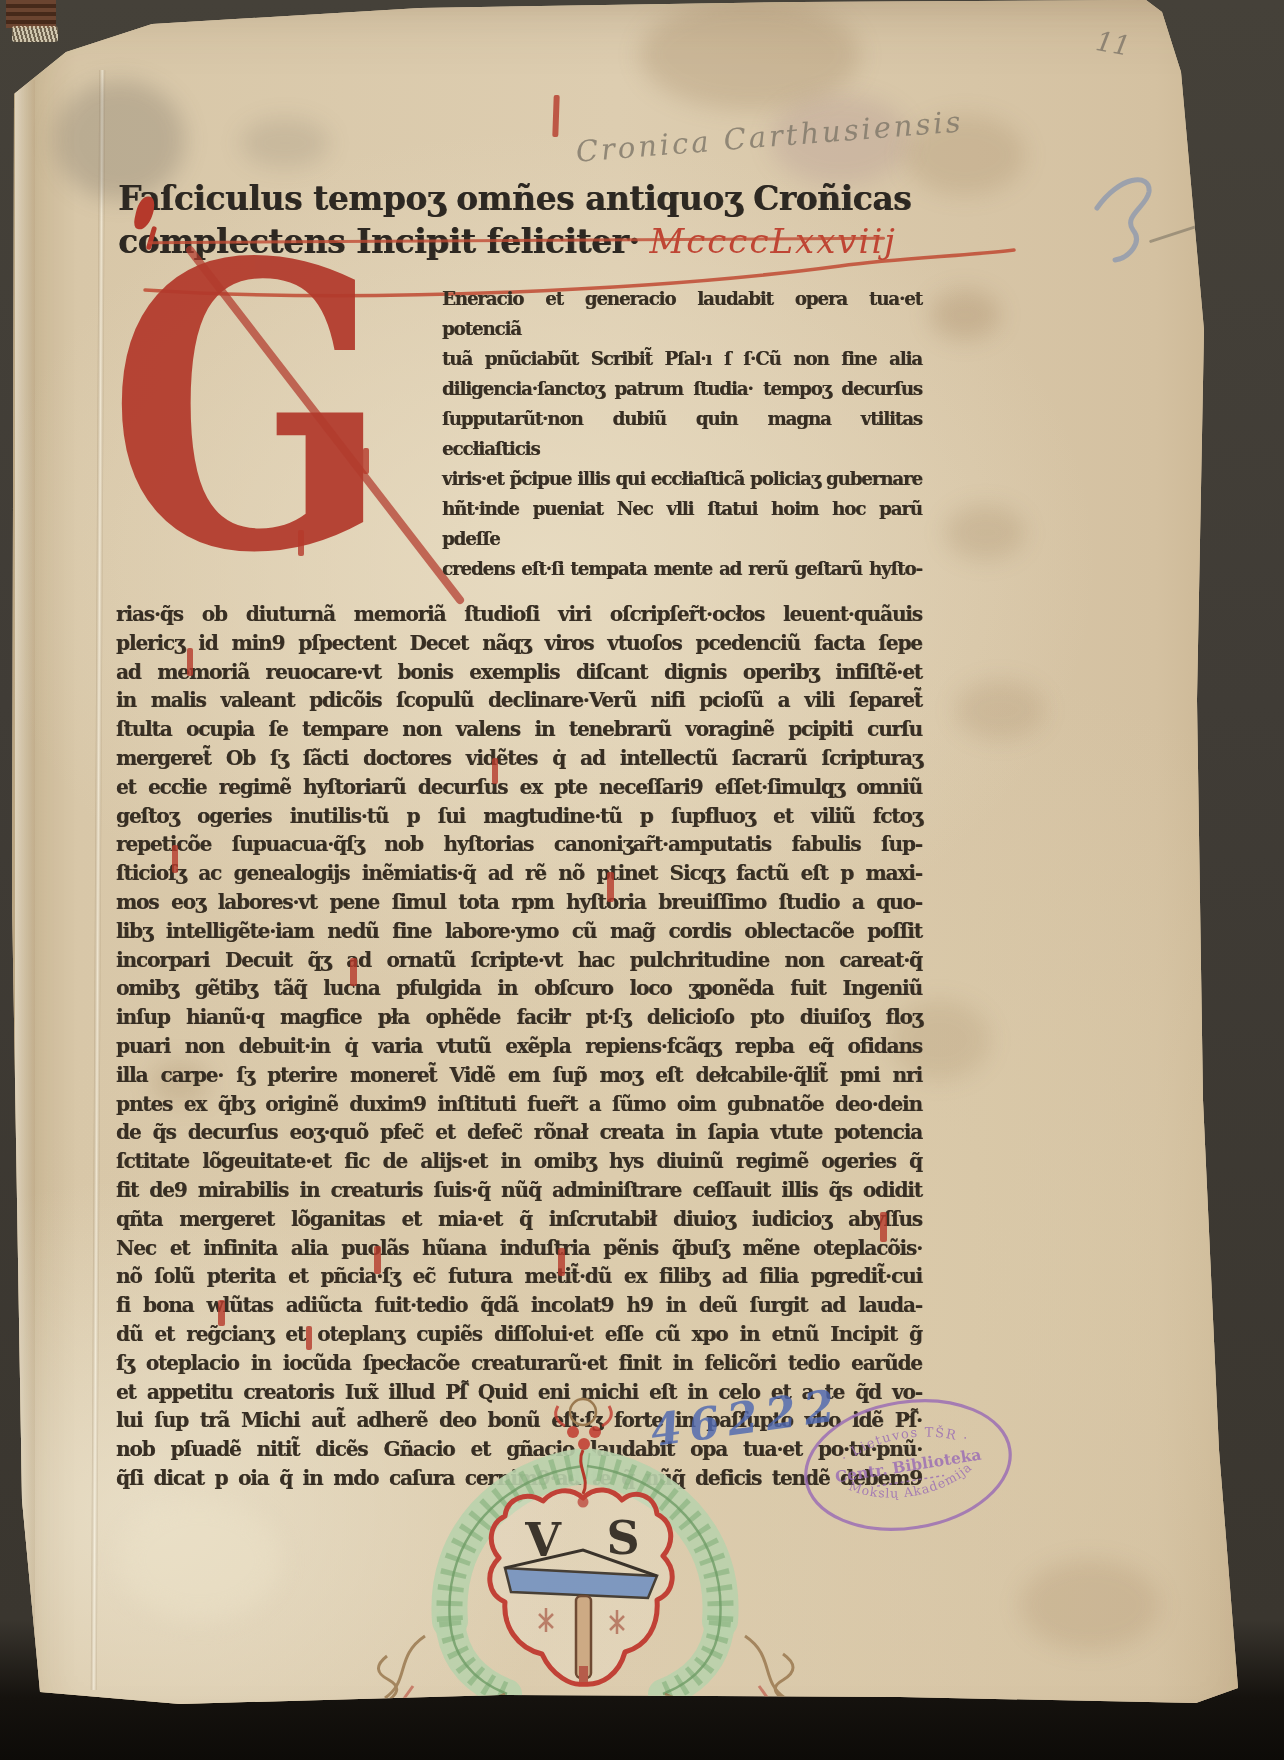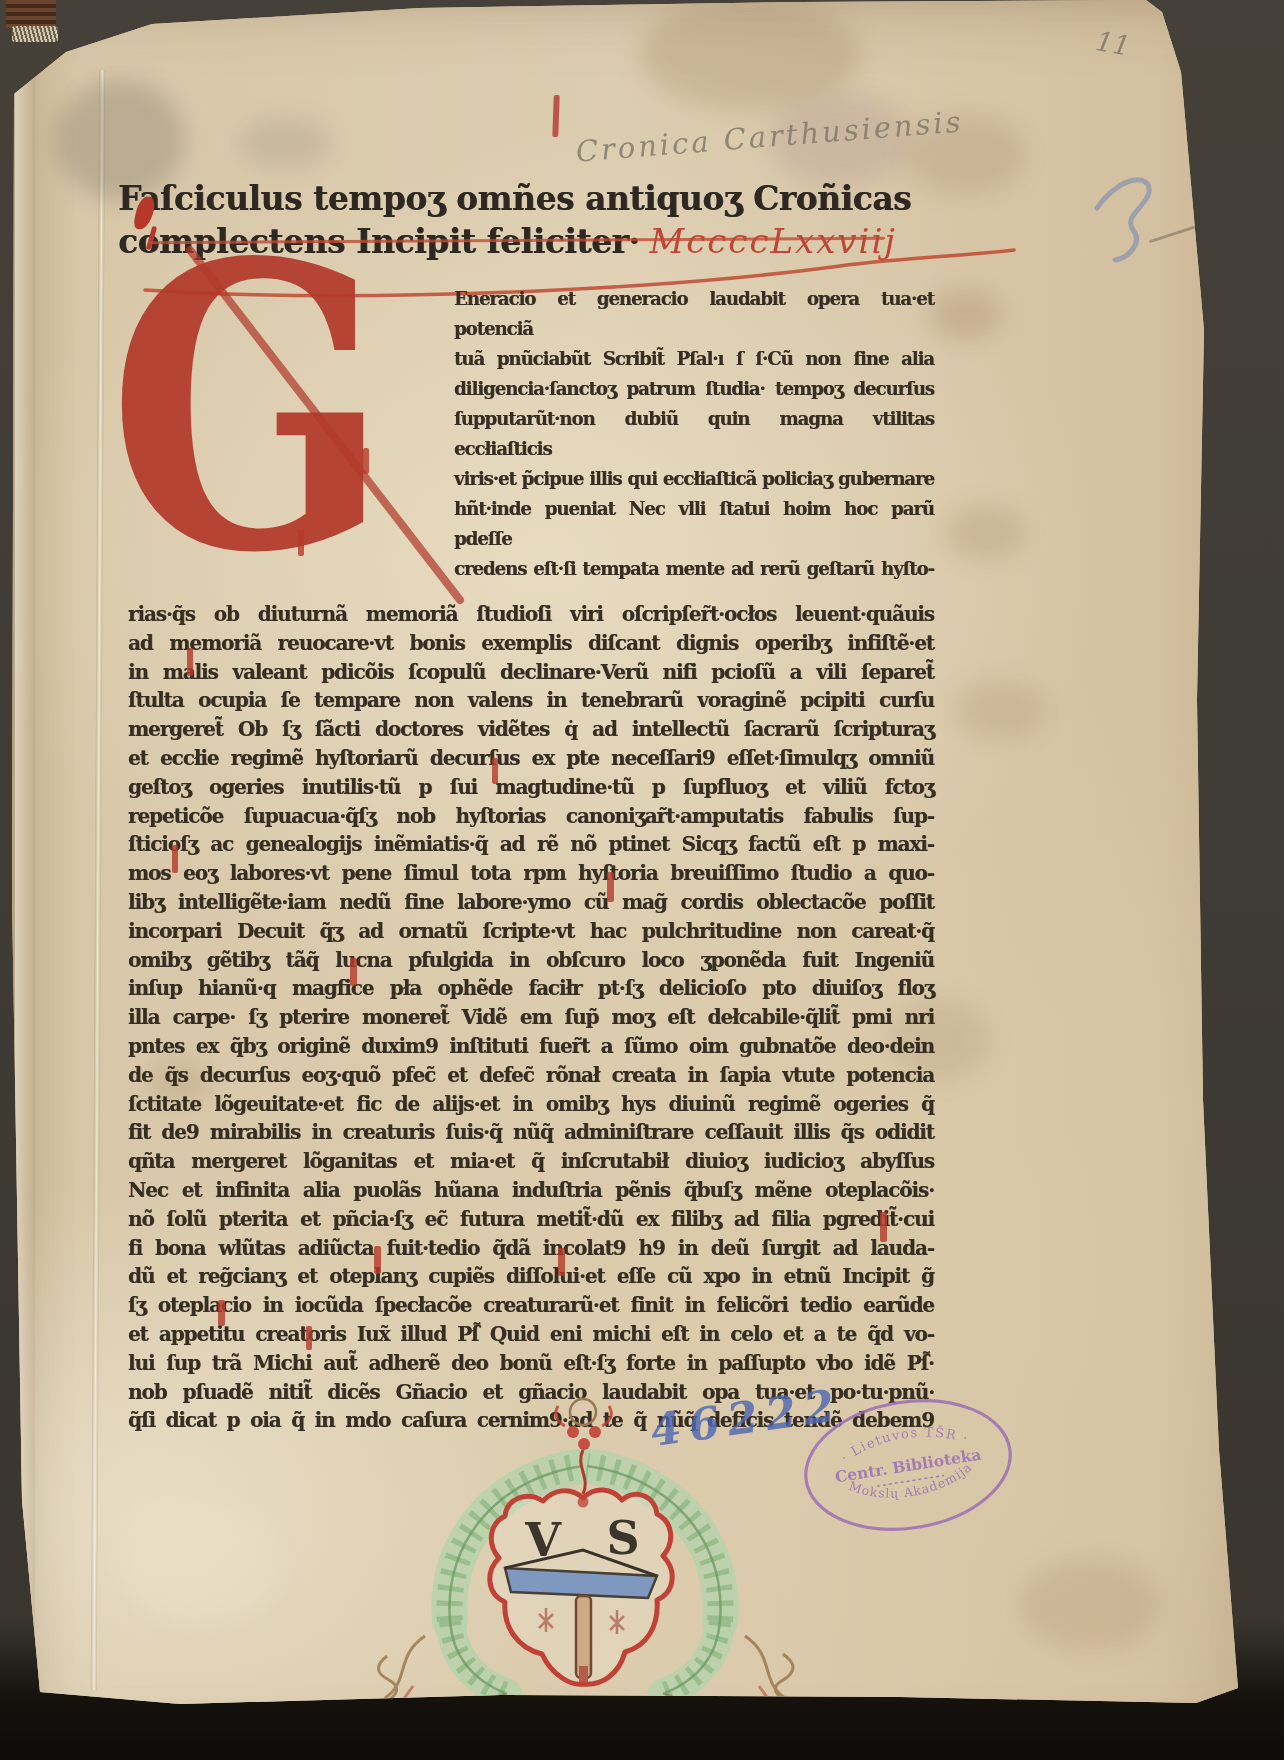--- a/index.html
+++ b/index.html
@@ -51,21 +51,21 @@
   .rline1{left:148px;top:239px;width:737px;height:3px;background:#c04a33;opacity:.8;
     border-radius:2px;transform:rotate(-.35deg);}
   .rubcomma{left:136px;top:196px;width:17px;height:34px;background:#b5392b;
     border-radius:60% 40% 70% 30%;transform:rotate(12deg);}
   .rubcomma2{left:149px;top:226px;width:5px;height:24px;background:#b5392b;
     transform:rotate(16deg);border-radius:3px;}
   
   .initG{left:108px;top:258px;width:330px;height:310px;color:#b23a2c;opacity:.93;
     font-weight:700;font-size:392px;line-height:300px;transform:scaleX(.84);
     transform-origin:left top;}
-  .col{left:128px;top:284px;width:806px;}
+  .col{left:116px;top:284px;width:806px;}
   .tl{font-weight:700;color:#372e23;text-align:justify;text-align-last:justify;
     text-shadow:.4px .2px 0 rgba(55,46,35,.6);}
   .indent-block{margin-left:326px;width:480px;}
   .indent-block .tl{font-size:18.2px;line-height:30px;letter-spacing:-1.1px;}
   .body-block{margin-top:16px;width:806px;}
   .body-block .tl{font-size:20px;line-height:28.8px;letter-spacing:-1.1px;}
   .rub{position:absolute;background:#b5392b;opacity:.8;border-radius:2px;}
   
   svg{position:absolute;overflow:visible;}
   .stamp-text{fill:#9a6cb5;font-family:"DejaVu Serif",serif;}
@@ -122,33 +122,35 @@
       <div class="tl">Eneracio et generacio laudabit opera tua·et potenciã</div>
       <div class="tl">tuã pnũciabũt Scribit̃ Pſal·ı ſ ſ·Cũ non fine alia</div>
       <div class="tl">diligencia·ſanctoʒ patrum ſtudia· tempoʒ decurſus</div>
       <div class="tl">ſupputarũt·non dubiũ quin magna vtilitas eccłiaſticis</div>
       <div class="tl">viris·et p̃cipue illis qui eccłiaſticã policiaʒ gubernare</div>
       <div class="tl">hñt·inde pueniat Nec vlli ſtatui hoim hoc parũ pdeſſe</div>
       <div class="tl">credens eſt·ſi tempata mente ad rerũ geſtarũ hyſto-</div>
     </div>
     <div class="body-block">
       <div class="tl">rias·q̃s ob diuturnã memoriã ſtudioſi viri oſcripſer̃t·ocłos leuent·quãuis</div>
+      <div class="tl">plericʒ id min9 pſpectent Decet nãqʒ viros vtuoſos pcedenciũ facta ſepe</div>
       <div class="tl">ad memoriã reuocare·vt bonis exemplis diſcant dignis operibʒ infiſtẽ·et</div>
       <div class="tl">in malis valeant pdicõis ſcopulũ declinare·Verũ nifi pcioſũ a vili ſeparet̃</div>
       <div class="tl">ſtulta ocupia ſe tempare non valens in tenebrarũ voraginẽ pcipiti curſu</div>
       <div class="tl">mergeret̃ Ob ſʒ ſãcti doctores vidẽtes q̇ ad intellectũ ſacrarũ ſcripturaʒ</div>
       <div class="tl">et eccłie regimẽ hyſtoriarũ decurſus ex pte neceſſari9 eſſet·ſimulqʒ omniũ</div>
       <div class="tl">geſtoʒ ogeries inutilis·tũ p ſui magtudine·tũ p ſupfluoʒ et viliũ fctoʒ</div>
       <div class="tl">repeticõe ſupuacua·q̃ſʒ nob hyſtorias canoniʒar̃t·amputatis fabulis ſup-</div>
       <div class="tl">ſticioſʒ ac genealogijs inẽmiatis·q̃ ad rẽ nõ ptinet Sicqʒ factũ eſt p maxi-</div>
       <div class="tl">mos eoʒ labores·vt pene ſimul tota rpm hyſtoria breuiſſimo ſtudio a quo-</div>
       <div class="tl">libʒ intelligẽte·iam nedũ fine labore·ymo cũ mag̃ cordis oblectacõe poſſit</div>
       <div class="tl">incorpari Decuit q̃ʒ ad ornatũ ſcripte·vt hac pulchritudine non careat·q̃</div>
       <div class="tl">omibʒ gẽtibʒ tãq̃ lucna pfulgida in obſcuro loco ʒponẽda fuit Ingeniũ</div>
       <div class="tl">inſup hianũ·q magfice pła ophẽde faciłr pt·ſʒ delicioſo pto diuiſoʒ floʒ</div>
+      <div class="tl">puari non debuit·in q̇ varia vtutũ exẽpla repiens·fcãqʒ repba eq̃ ofidans</div>
       <div class="tl">illa carpe· ſʒ pterire moneret̃ Vidẽ em ſup̃ moʒ eſt dełcabile·q̃lit̃ pmi nri</div>
       <div class="tl">pntes ex q̃bʒ originẽ duxim9 inſtituti fuer̃t a ſũmo oim gubnatõe deo·dein</div>
       <div class="tl">de q̃s decurſus eoʒ·quõ pfec̃ et defec̃ rõnał creata in ſapia vtute potencia</div>
       <div class="tl">ſctitate lõgeuitate·et fic de alijs·et in omibʒ hys diuinũ regimẽ ogeries q̃</div>
       <div class="tl">fit de9 mirabilis in creaturis ſuis·q̃ nũq̃ adminiſtrare ceſſauit illis q̃s odidit</div>
       <div class="tl">qñta mergeret lõganitas et mia·et q̃ inſcrutabił diuioʒ iudicioʒ abyſſus</div>
       <div class="tl">Nec et infinita alia puolãs hũana induſtria pẽnis q̃buſʒ mẽne oteplacõis·</div>
       <div class="tl">nõ ſolũ pterita et pñcia·ſʒ ec̃ futura metit̃·dũ ex filibʒ ad filia pgredit̃·cui</div>
       <div class="tl">fi bona wlũtas adiũcta fuit·tedio q̃dã incolat9 h9 in deũ ſurgit ad lauda-</div>
       <div class="tl">dũ et reg̃cianʒ et oteplanʒ cupiẽs diſſolui·et eſſe cũ xpo in etnũ Incipit g̃</div>

